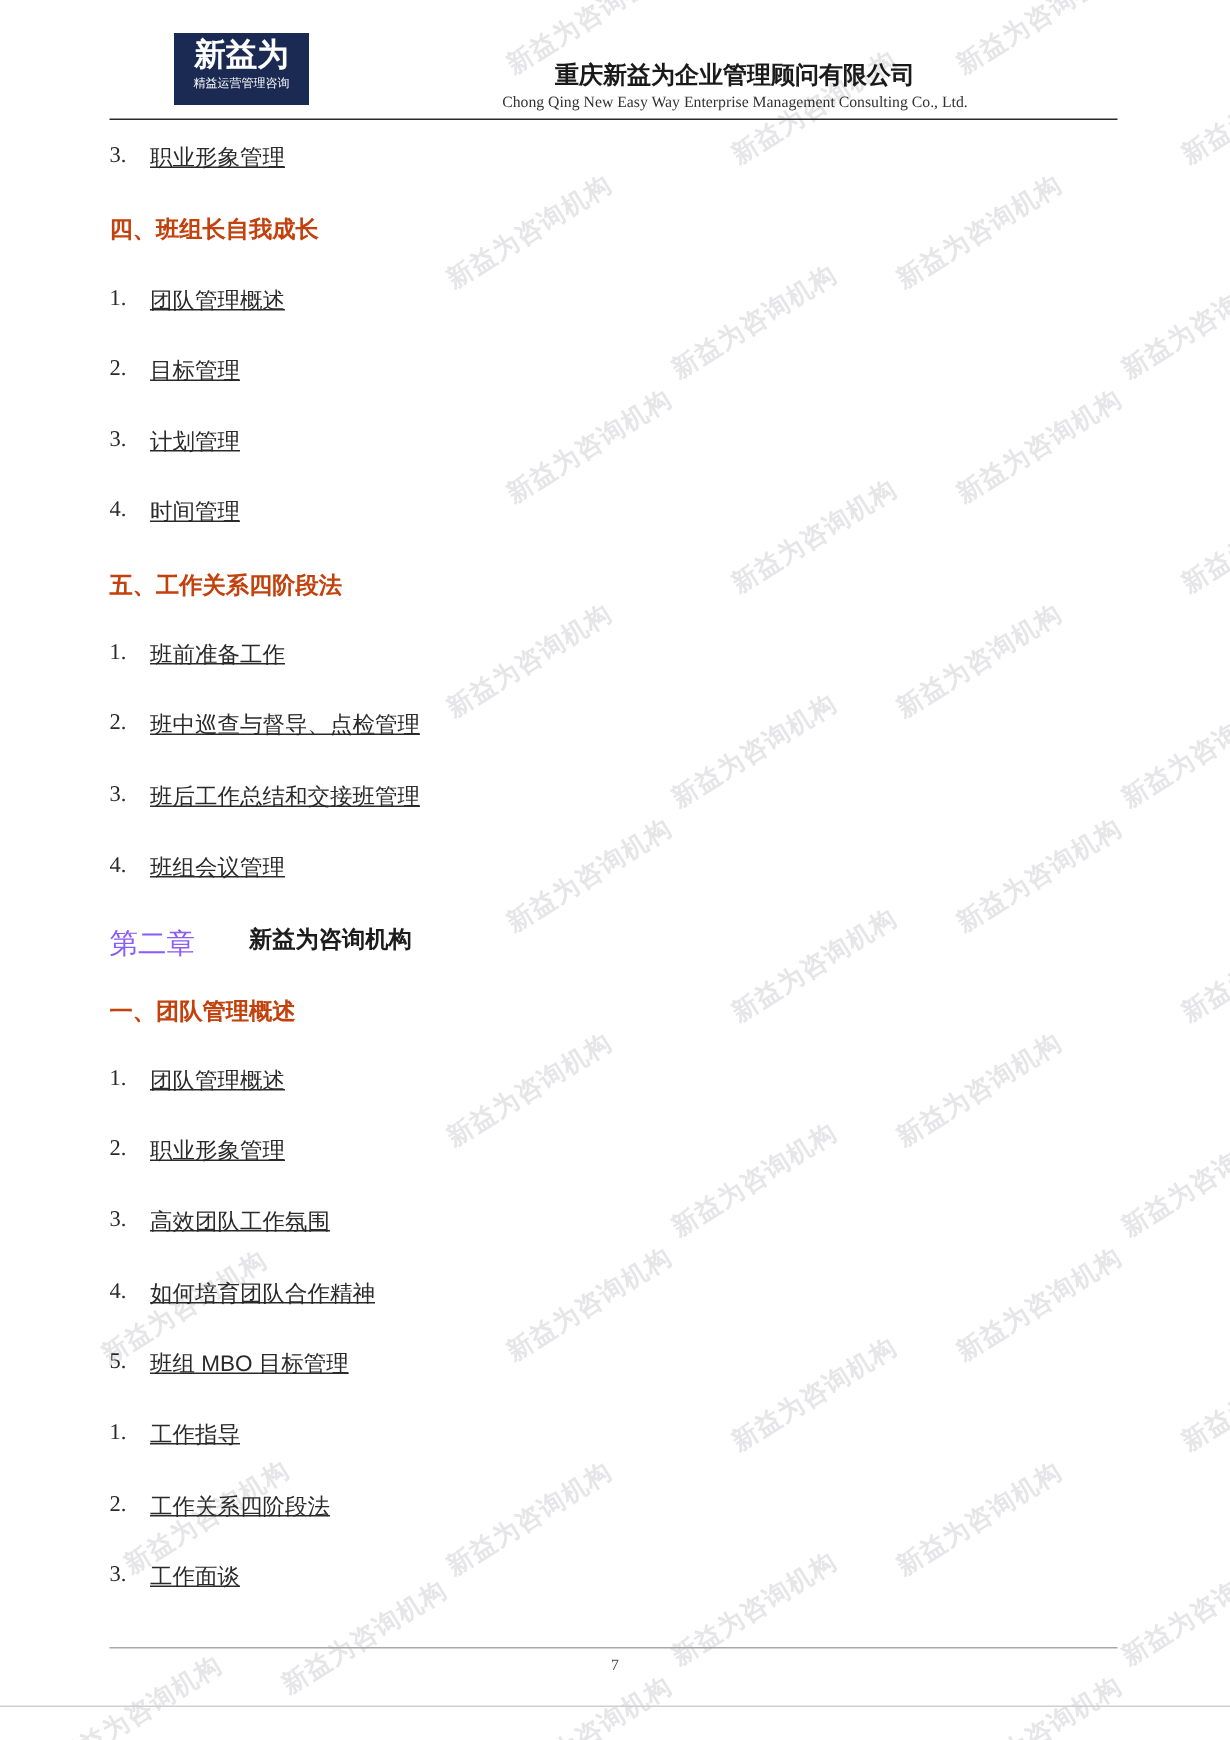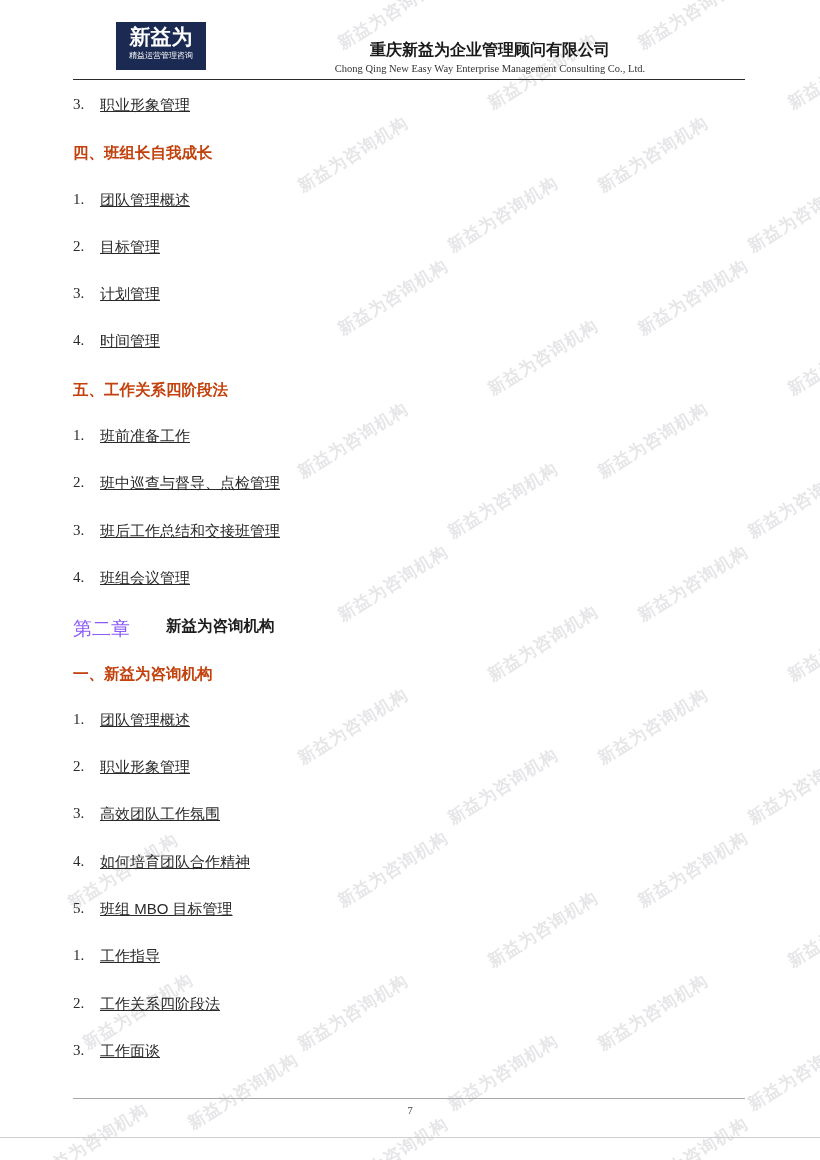--- a/index.html
+++ b/index.html
@@ -292,21 +292,21 @@
       </div>
       <div class="line item">
         <span class="num txt">4.</span>
         <span class="lbl txt">班组会议管理</span>
       </div>
       <div class="line">
         <span class="chapter-no txt">第二章</span>
         <span class="chapter-title txt">新益为咨询机构</span>
       </div>
       <div class="line">
-        <span class="heading txt">一、新益为咨询机构</span>
+        <span class="heading txt">一、团队管理概述</span>
       </div>
       <div class="line item">
         <span class="num txt">1.</span>
         <span class="lbl txt">团队管理概述</span>
       </div>
       <div class="line item">
         <span class="num txt">2.</span>
         <span class="lbl txt">职业形象管理</span>
       </div>
       <div class="line item">

